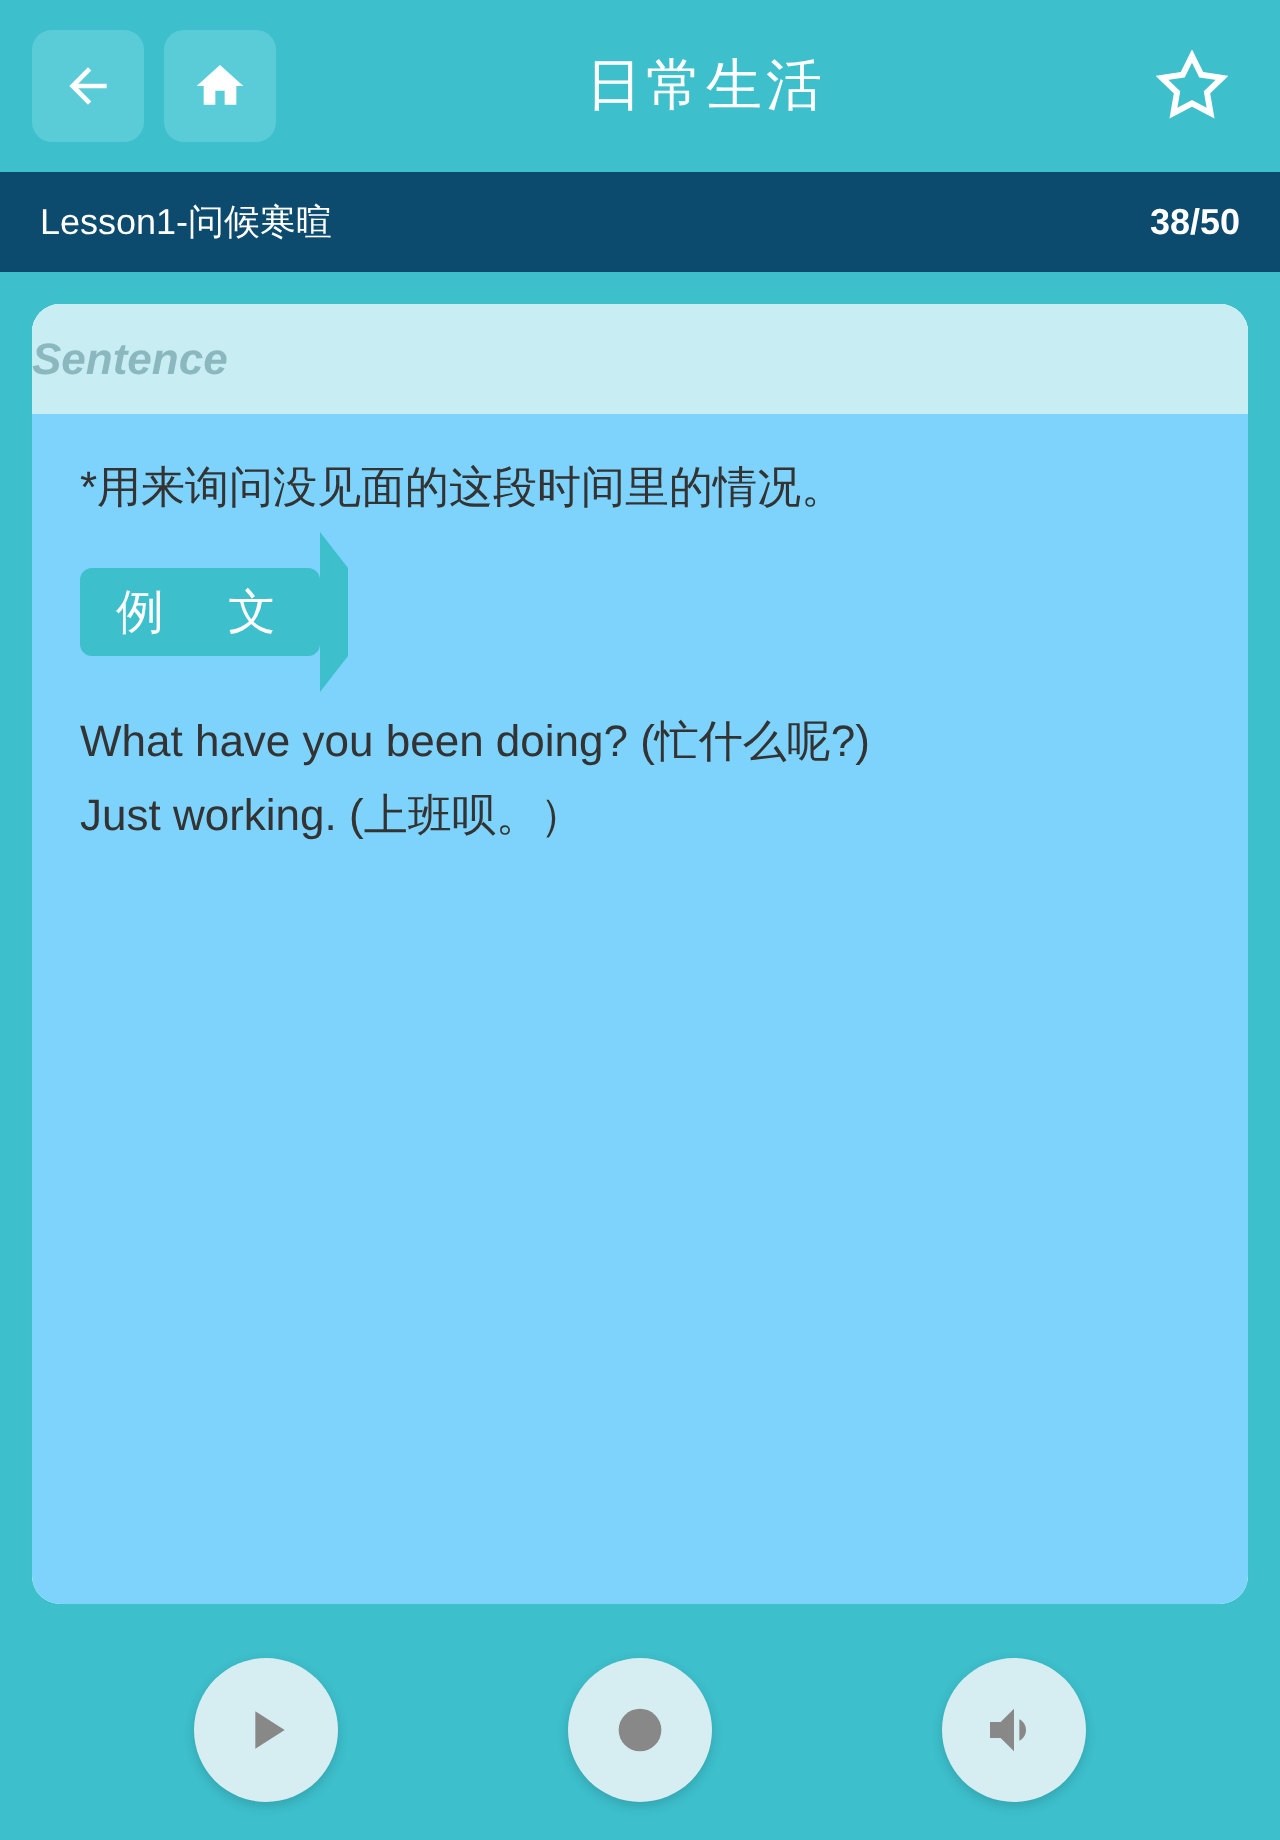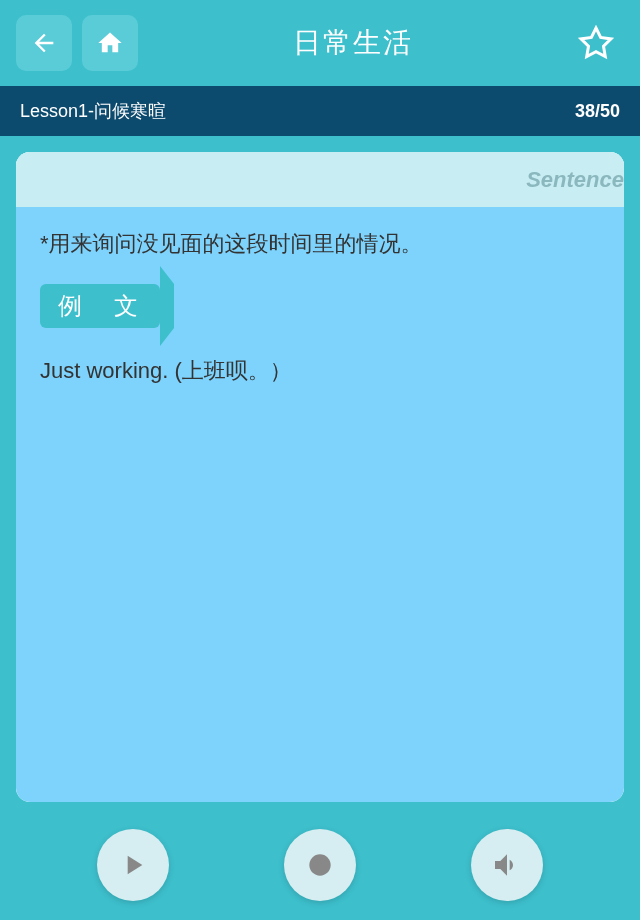--- a/index.html
+++ b/index.html
@@ -81,21 +81,21 @@
     
     .tabs {
       display: flex;
       height: 55px;
       background: #e8f7f9;
     }
     .tab {
       flex: 1;
       display: flex;
       align-items: center;
-      justify-content: flex-end;
+      justify-content: flex-start;
       cursor: pointer;
       font-size: 22px;
       font-style: italic;
       font-weight: bold;
     }
     .tab-sentence {
       background: #c8edf2;
       color: #8ab8be;
       border-radius: 10px 10px 0 0;
       margin: 0;
@@ -224,20 +224,21 @@
   <div class="card-content">
     <div class="explanation-text">*用来询问没见面的这段时间里的情况。</div>
 
     <div style="margin-bottom:20px;">
       <div class="example-badge">
         <span>例　文</span>
       </div>
     </div>
 
     <div class="example-text">
+      <div>What have you been doing? (忙什么呢?)</div>
       <div>Just working. (上班呗。）</div>
     </div>
   </div>
 </div>
 
 <div class="bottom-controls">
   <div class="control-btn">
     <svg width="32" height="32" viewBox="0 0 24 24">
         <path d="M8 5v14l11-7z"></path>
       </svg>

